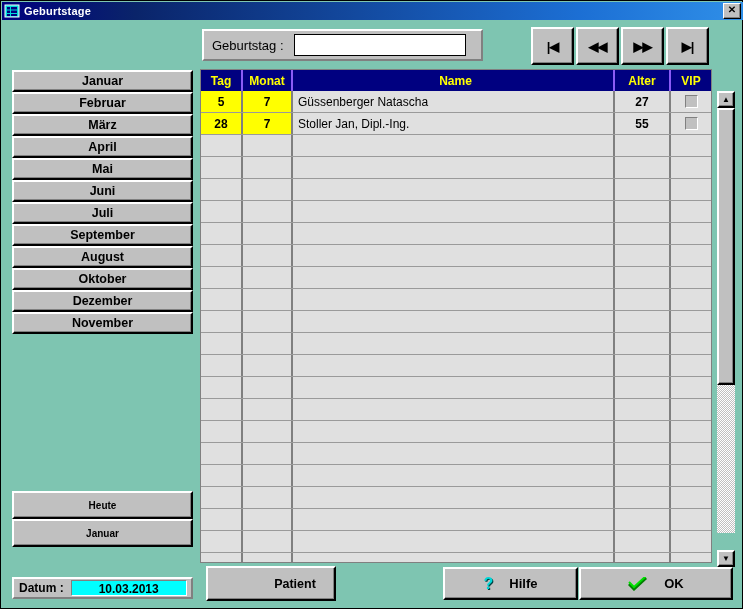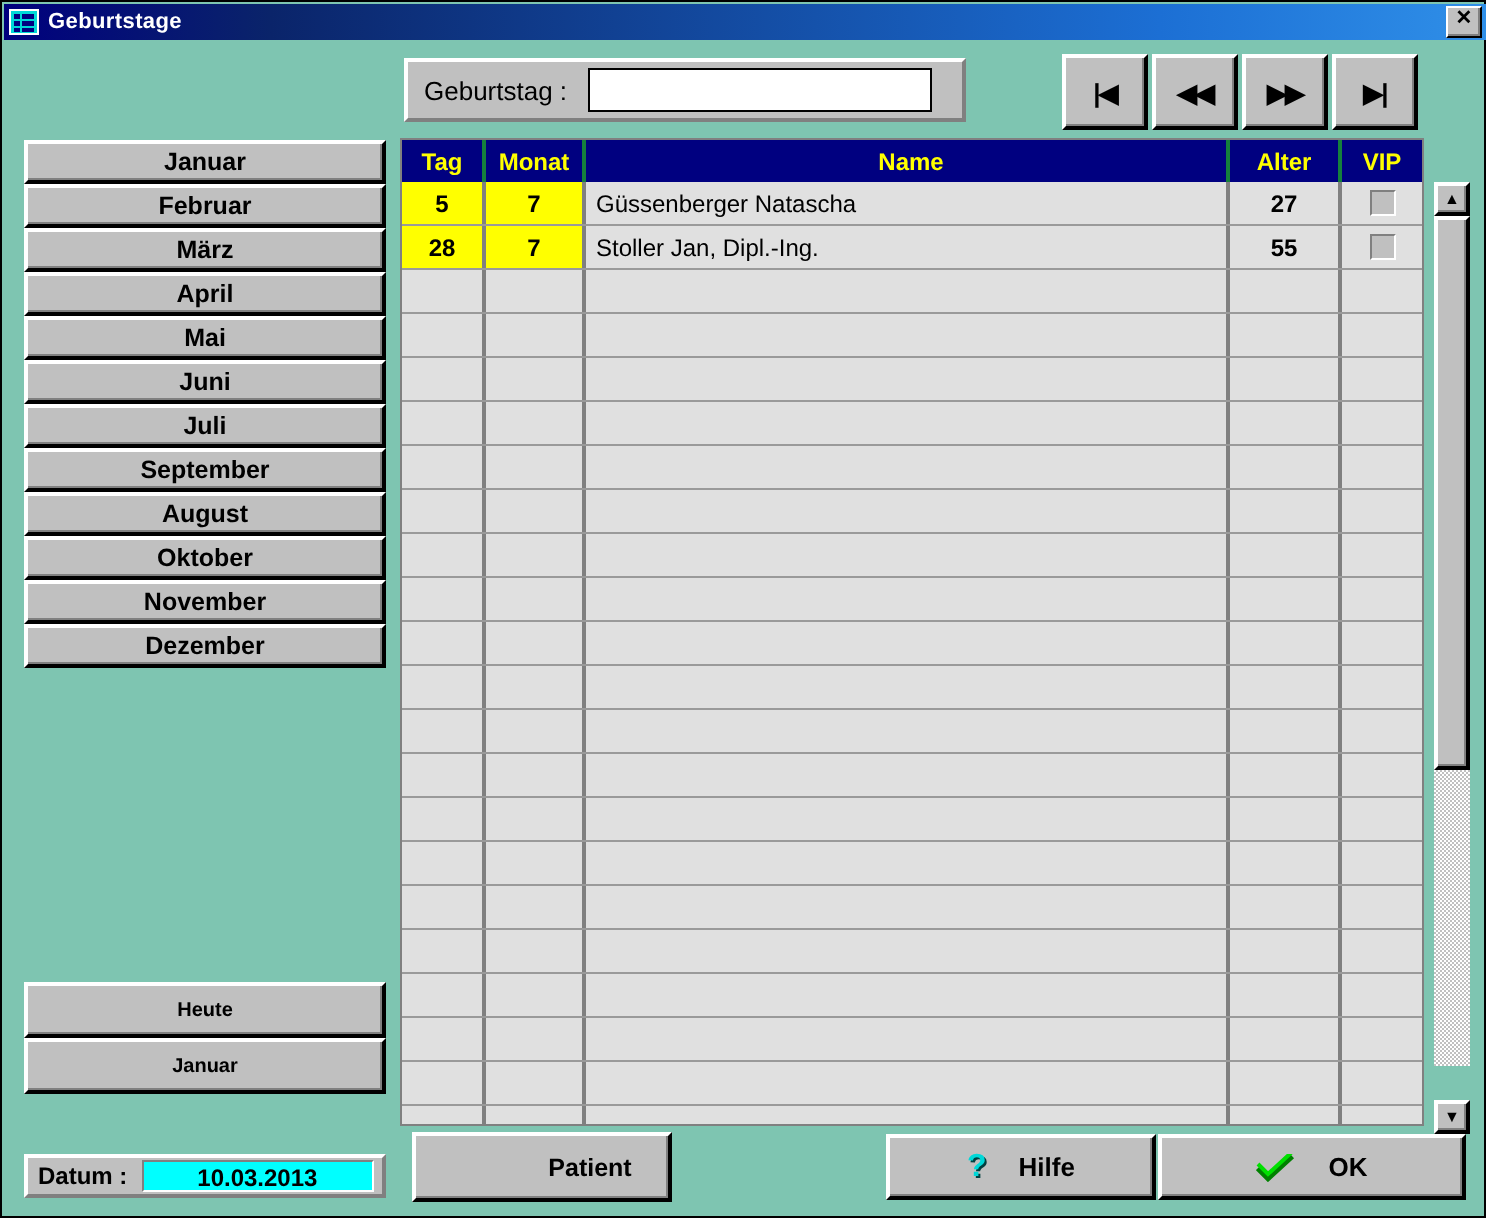--- a/index.html
+++ b/index.html
@@ -78,21 +78,21 @@
   
   .grid{position:absolute;left:199px;top:68px;width:512px;height:494px;
     background:#e0e0e0;
     border-top:1px solid #808080;border-left:1px solid #808080;
     border-right:1px solid #808080;border-bottom:1px solid #808080;
     box-sizing:border-box;overflow:hidden;}
   .grow{display:flex;height:22px;box-sizing:border-box;}
   .ghead{height:21px;background:#000080;}
   .ghead .gcell{color:#ffff00;font-weight:bold;font-size:12px;
     display:flex;align-items:center;justify-content:center;
-    background:#000080;border-right:2px solid #15803d;box-sizing:border-box;}
+    background:#000080;border-right:2px solid #8b5cf6;box-sizing:border-box;}
   .ghead .gcell:last-child{border-right:none;}
   .gcell{box-sizing:border-box;font-size:12px;color:#000;overflow:hidden;
     white-space:nowrap;display:flex;align-items:center;}
   .gbody .grow{border-bottom:1px solid #9a9a9a;}
   .gbody .gcell{background:#e0e0e0;border-right:2px solid #808080;}
   .gbody .gcell:last-child{border-right:none;}
   .c-tag{width:42px;justify-content:center;font-weight:bold;}
   .c-monat{width:50px;justify-content:center;font-weight:bold;}
   .c-name{width:322px;padding-left:5px;}
   .c-alter{width:56px;justify-content:center;font-weight:bold;}
@@ -159,22 +159,22 @@
     <div class="btn month-btn">Januar</div>
     <div class="btn month-btn">Februar</div>
     <div class="btn month-btn">März</div>
     <div class="btn month-btn">April</div>
     <div class="btn month-btn">Mai</div>
     <div class="btn month-btn">Juni</div>
     <div class="btn month-btn">Juli</div>
     <div class="btn month-btn">September</div>
     <div class="btn month-btn">August</div>
     <div class="btn month-btn">Oktober</div>
+    <div class="btn month-btn">Dezember</div>
     <div class="btn month-btn">November</div>
-    <div class="btn month-btn">Dezember</div>
   </div>
 
   <div class="daybtns">
     <div class="btn day-btn">Heute</div>
     <div class="btn day-btn">Januar</div>
   </div>
 
   <div class="datumbox">
     <span class="datum-label">Datum :</span>
     <span class="datum-field">10.03.2013</span>

